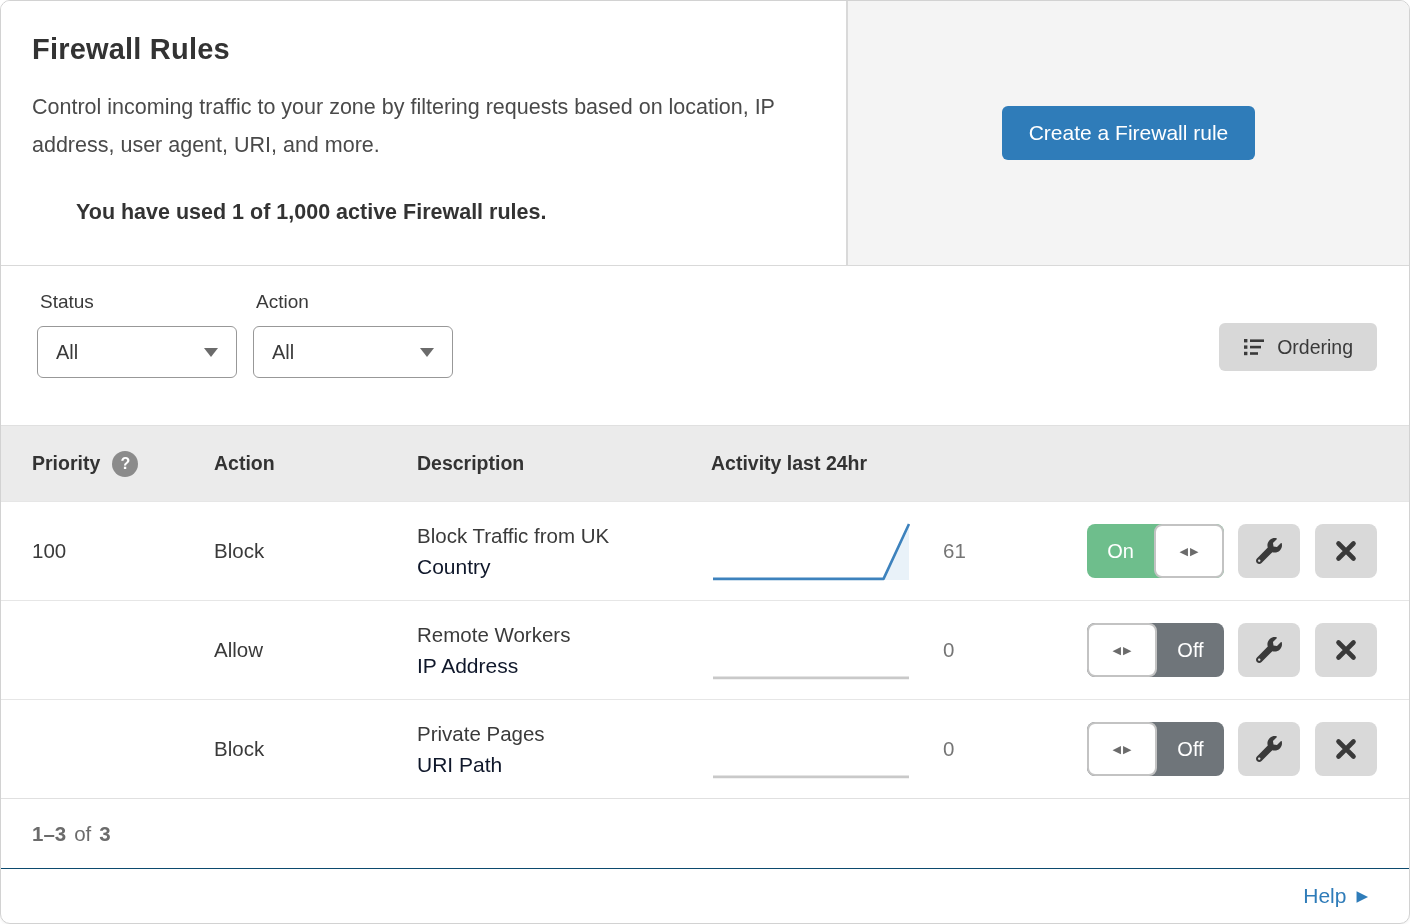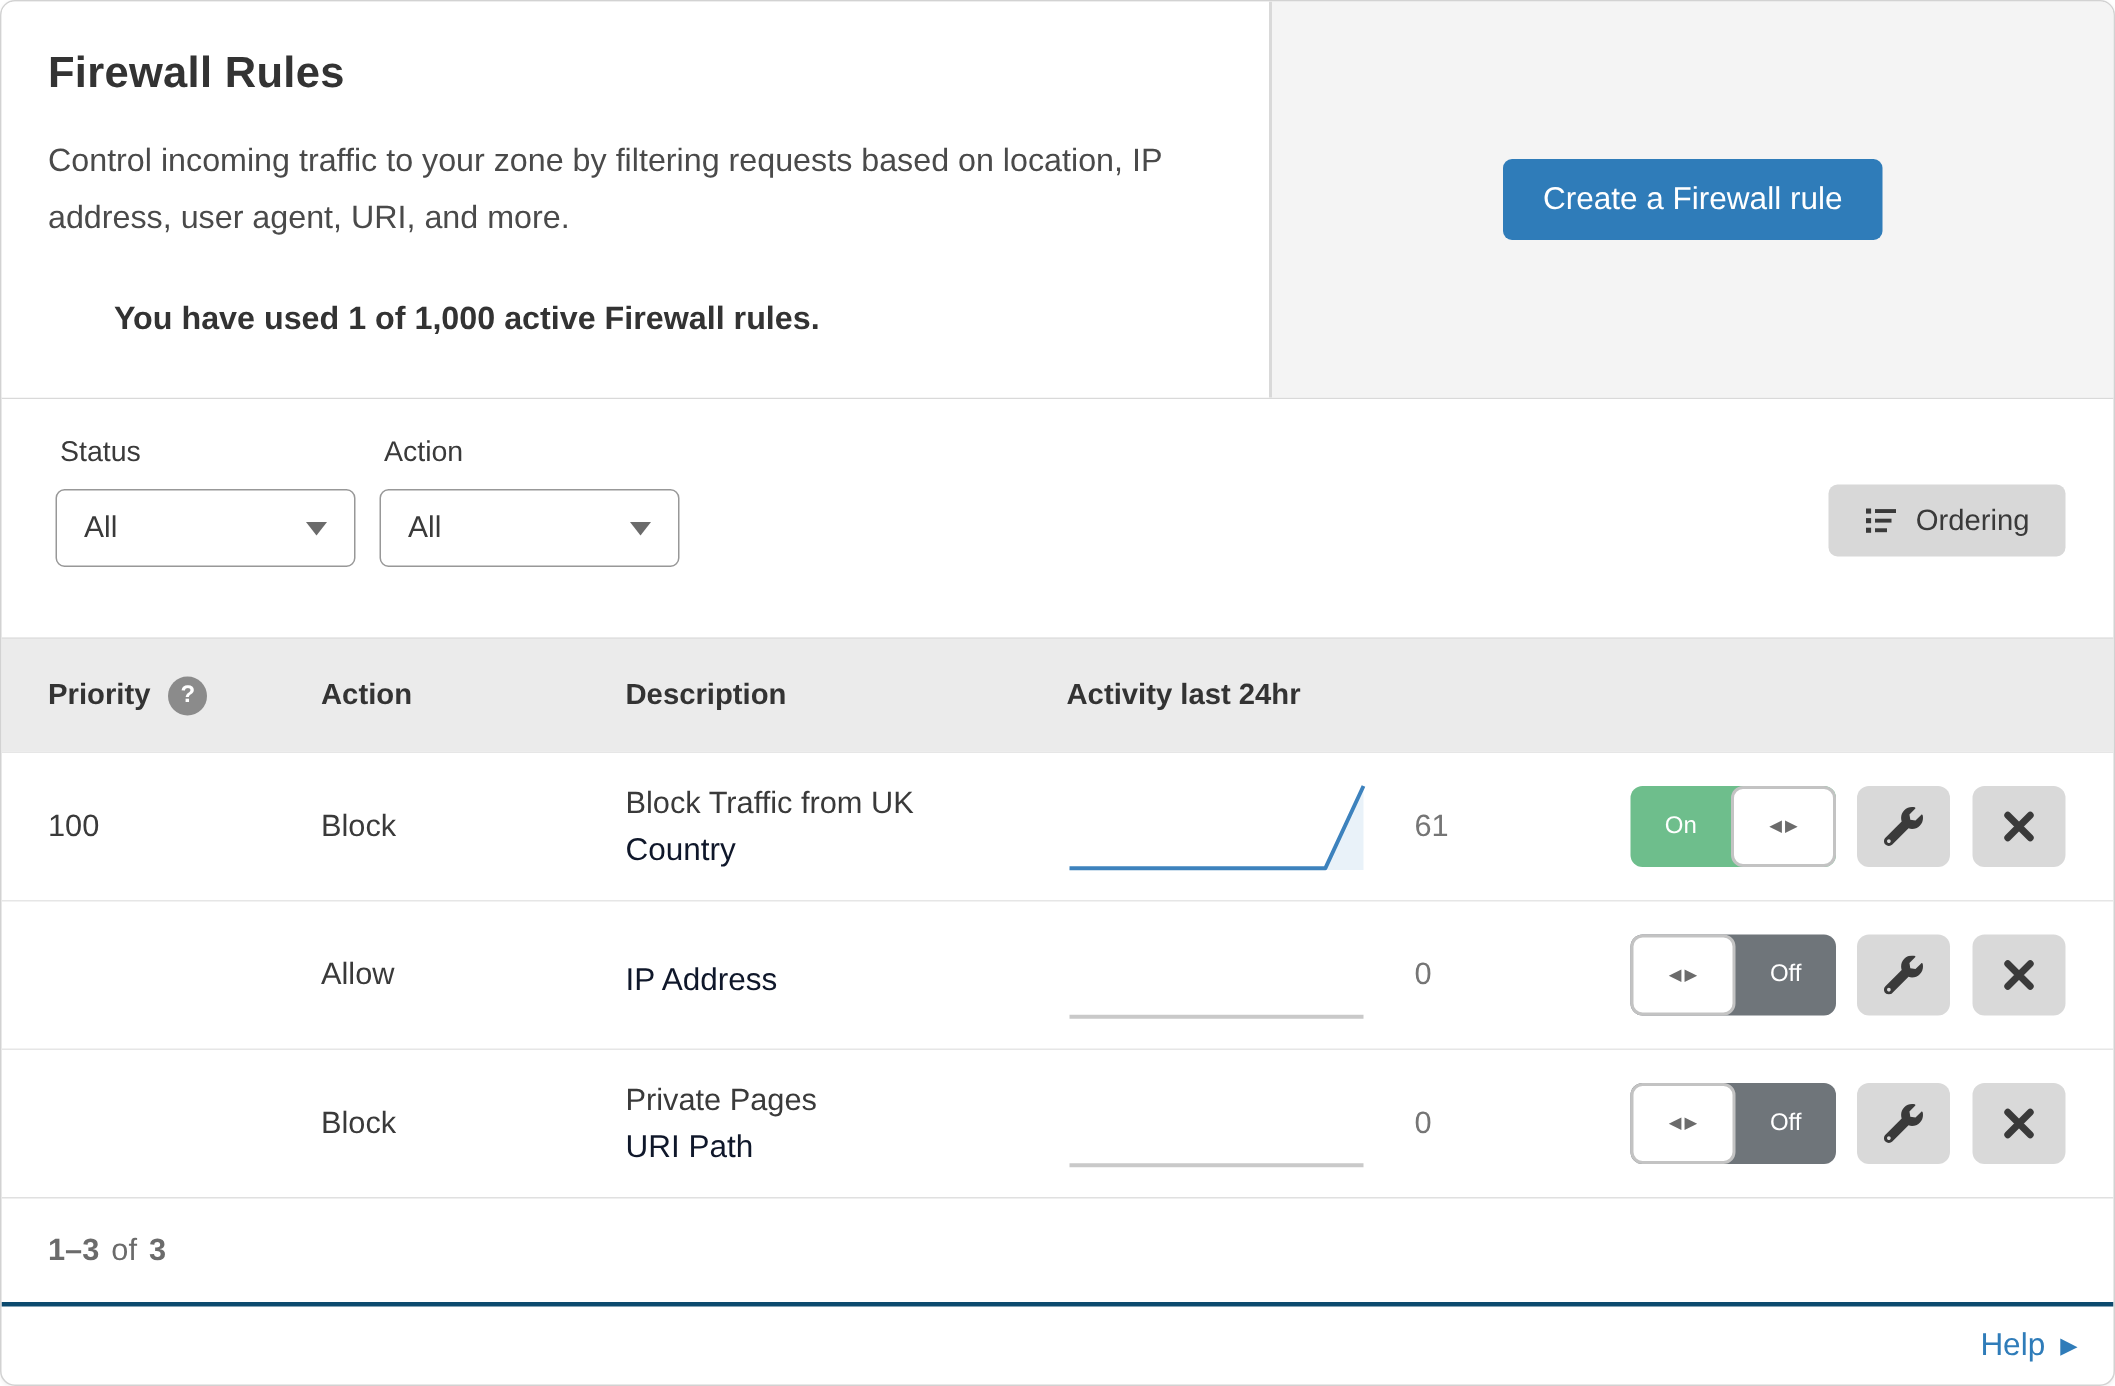--- a/index.html
+++ b/index.html
@@ -86,21 +86,21 @@
   .spark { width:200px; height:64px; flex:0 0 auto; }
   .act-count { font-size:20.5px; color:#757575; margin-left:32px; }
 
   .controls { display:flex; align-items:center; flex:0 0 auto; }
   .toggle {
     width:137px; height:54px; border-radius:8px; display:flex; cursor:pointer;
     flex:0 0 auto; overflow:visible;
   }
   .toggle .seg-label {
     flex:1; display:flex; align-items:center; justify-content:center;
-    color:#fff; font-size:16px;
+    color:#fff; font-size:20px;
   }
   .toggle .knob {
     width:70px; height:54px; background:#fff; border:2px solid #c3c3c3; border-radius:8px;
     display:flex; align-items:center; justify-content:center; gap:2px; flex:0 0 auto;
   }
   .toggle.on  { background:#6ebe8c; }
   .toggle.off { background:#6f757a; flex-direction:row-reverse; }
   .knob-arrow { font-size:11px; color:#6b6b6b; line-height:1; }
   .icon-btn {
     width:62px; height:54px; background:#d9d9d9; border:none; border-radius:8px;
@@ -110,22 +110,22 @@
   .icon-btn.close  { margin-left:15px; }
 
   
   .pagination {
     height:70px; border-top:1px solid #e0e0e0; display:flex; align-items:center;
     padding-left:31px; font-size:20.5px; color:#6b6b6b; flex:0 0 auto;
   }
   .pagination b { font-weight:bold; }
   .pagination .of-word { margin:0 8px; }
   .helpbar {
-    flex:1; border-top:3px solid #0c4a6e; display:flex; align-items:center;
-    justify-content:flex-end; padding-right:24px;
+    flex:1; border-top:1px solid #0c4a6e; display:flex; align-items:center;
+    justify-content:flex-end; padding-right:41px;
   }
   .help-link {
     color:#2f7cb9; font-size:21px; text-decoration:none; display:flex;
     align-items:center; gap:10px; cursor:pointer;
   }
   .help-arrow { font-size:15px; }
 </style>
 </head>
 <body>
 
@@ -219,20 +219,21 @@
             </svg>
         </span>
       </button>
     </div>
   </div>
 
   <div class="trow">
     <div class="col-priority"></div>
     <div class="col-action">Allow</div>
     <div class="col-desc">
+      <div class="desc-title">Remote Workers</div>
       <div class="desc-sub">IP Address</div>
     </div>
     <div class="col-activity">
       <svg class="spark" viewBox="0 0 200 64">
           <polyline points="2,59.88 198,59.88" fill="none" stroke="#c9c9c9" stroke-width="2.6" stroke-linejoin="round"></polyline>
         </svg>
       <span class="act-count">0</span>
     </div>
     <div class="controls">
       <div class="toggle off">

